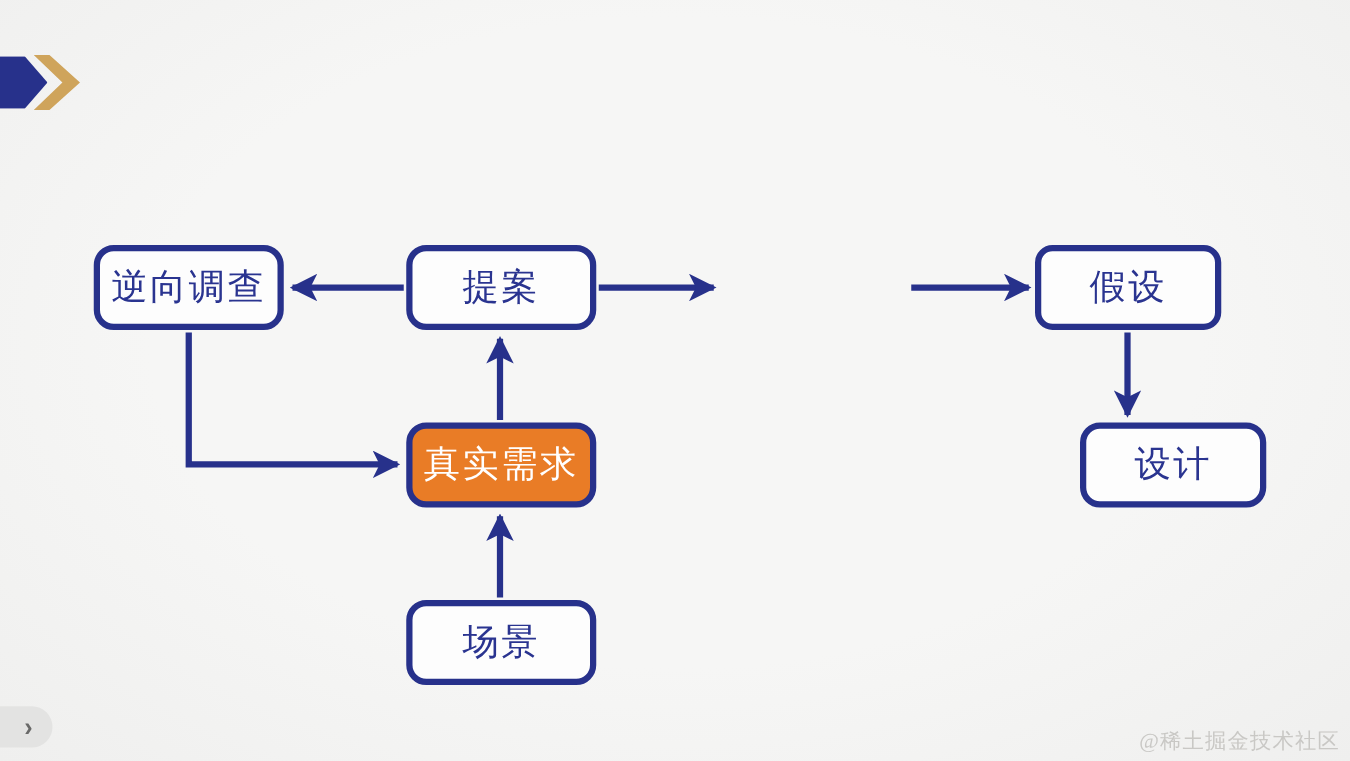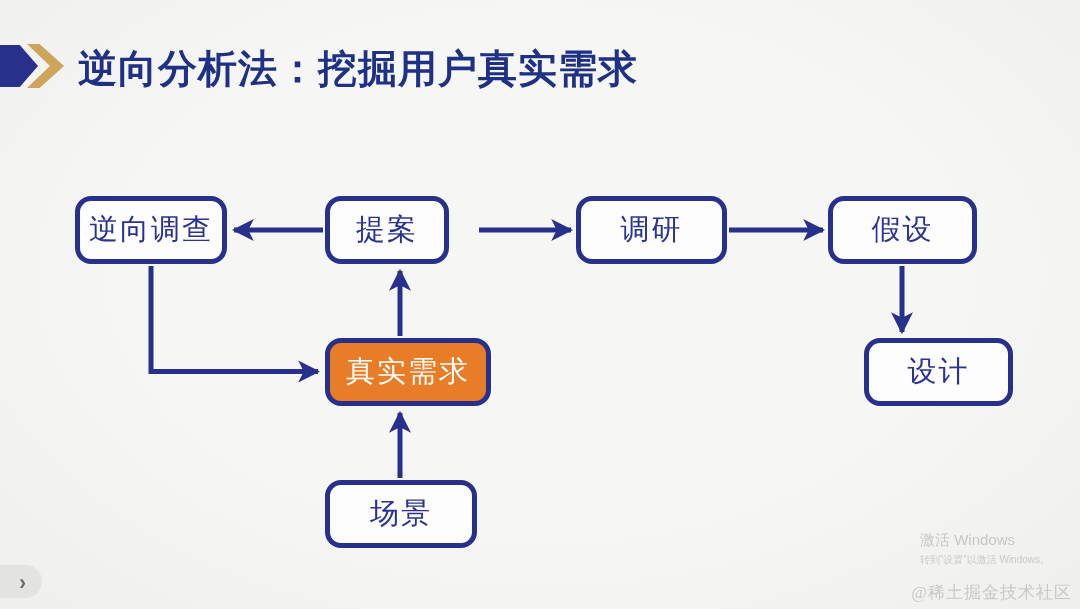--- a/index.html
+++ b/index.html
@@ -52,24 +52,24 @@
     background:var(--box-fill);
     border:5px solid var(--navy);
     border-radius:16px;
     display:flex;align-items:center;justify-content:center;
     font-family:"Liberation Serif","DejaVu Serif",serif;
     font-size:29px;color:var(--box-text);
     letter-spacing:2px;
   }
   .node.highlight{background:var(--orange);color:var(--highlight-text);}
   #n-reverse-survey{left:75px;top:196px;width:152px;height:68px;}
-  #n-proposal{left:325px;top:196px;width:124px;height:68px;}
+  #n-proposal{left:325px;top:196px;width:152px;height:68px;}
   #n-research{left:576px;top:196px;width:151px;height:68px;}
-  #n-hypothesis{left:828px;top:196px;width:149px;height:68px;}
-  #n-real-needs{left:325px;top:338px;width:166px;height:68px;}
+  #n-hypothesis{left:828px;top:196px;width:149px;height:68px;border-radius:14px;}
+  #n-real-needs{left:325px;top:338px;width:152px;height:68px;}
   #n-design{left:828px;top:338px;width:149px;height:68px;margin-left:36px;}
   #n-scenario{left:325px;top:480px;width:152px;height:68px;}
 
   svg.edges{position:absolute;inset:0;width:1080px;height:609px;pointer-events:none;}
   svg.edges .edge{stroke:var(--navy);stroke-width:5;fill:none;}
   svg.edges marker path{fill:var(--navy);}
 
   
   .watermark{position:absolute;left:920px;top:531px;color:var(--watermark-gray);}
   .watermark .l1{font-size:15px;opacity:.85;}
@@ -91,21 +91,20 @@
   }
 </style>
 </head>
 <body>
 
 <div class="slide">
 
   <div class="header">
     <div class="chev-blue"></div>
     <div class="chev-gold"></div>
-    <div class="page-title">逆向分析法：挖掘用户真实需求</div>
   </div>
 
   <div class="diagram">
 
     <svg class="edges" viewBox="0 0 1080 609">
       <defs>
         <marker id="arrow" viewBox="0 0 10 10" refX="9" refY="5" markerWidth="22" markerHeight="22" markerUnits="userSpaceOnUse" orient="auto">
           <path d="M0,0 L10,5 L0,10 L2.5,5 Z"></path>
         </marker>
       </defs>
@@ -113,31 +112,26 @@
       <line class="edge" x1="479" y1="230" x2="571" y2="230" marker-end="url(#arrow)"></line>
       <line class="edge" x1="729" y1="230" x2="823" y2="230" marker-end="url(#arrow)"></line>
       <line class="edge" x1="902" y1="266" x2="902" y2="332" marker-end="url(#arrow)"></line>
       <path class="edge" d="M151,266 L151,371.5 L318,371.5" marker-end="url(#arrow)"></path>
       <line class="edge" x1="400" y1="336" x2="400" y2="271" marker-end="url(#arrow)"></line>
       <line class="edge" x1="400" y1="478" x2="400" y2="413" marker-end="url(#arrow)"></line>
     </svg>
 
     <div class="node" id="n-reverse-survey">逆向调查</div>
     <div class="node" id="n-proposal">提案</div>
-    <div class="node" id="n-research">调研</div>
     <div class="node" id="n-hypothesis">假设</div>
     <div class="node highlight" id="n-real-needs">真实需求</div>
     <div class="node" id="n-design">设计</div>
     <div class="node" id="n-scenario">场景</div>
   </div>
 
-  <div class="watermark">
-    <div class="l1">激活 Windows</div>
-    <div class="l2">转到“设置”以激活 Windows。</div>
-  </div>
 
   <div class="credit">@稀土掘金技术社区</div>
 
   <button class="nav-pill">
     <span class="glyph">›</span>
   </button>
 
 </div>
 
 </body></html>

